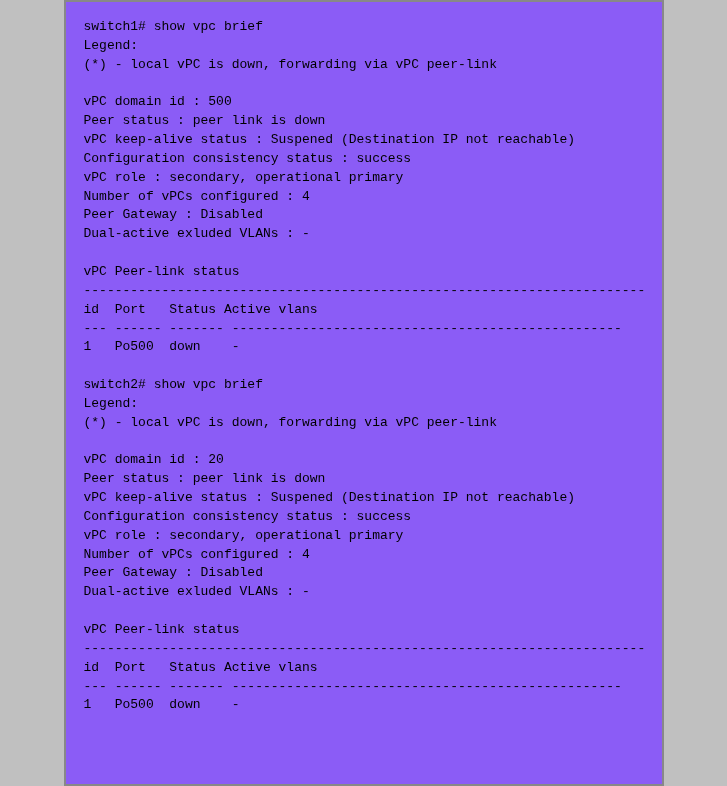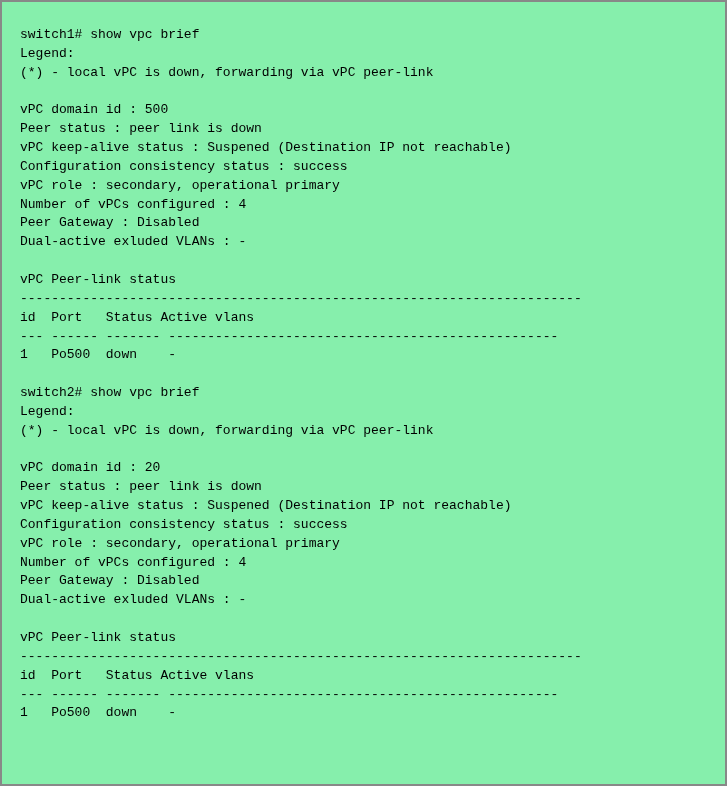--- a/index.html
+++ b/index.html
@@ -11,25 +11,25 @@
     body {
       background: #c0c0c0;
       display: flex;
       justify-content: center;
       align-items: center;
       min-height: 100vh;
       font-family: 'Courier New', Courier, monospace;
     }
 
     .terminal-window {
-      width: 727px;
+      width: 600px;
       min-height: 786px;
-      background: #86efac;
+      background: #8b5cf6;
       border: 2px solid #888;
-      padding: 24px 18px;
+      padding: 16px 18px;
       overflow: auto;
     }
 
     .terminal-content {
       font-family: 'Courier New', Courier, monospace;
       font-size: 13px;
       line-height: 1.45;
       color: #000000;
       white-space: pre;
     }

